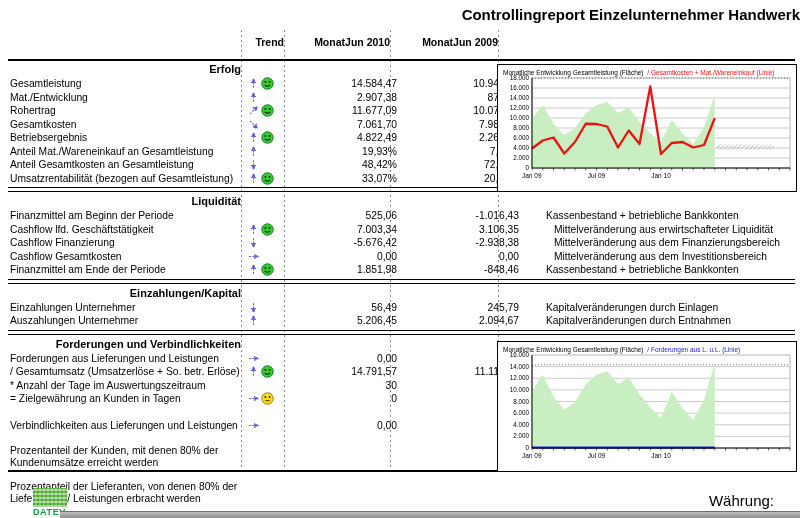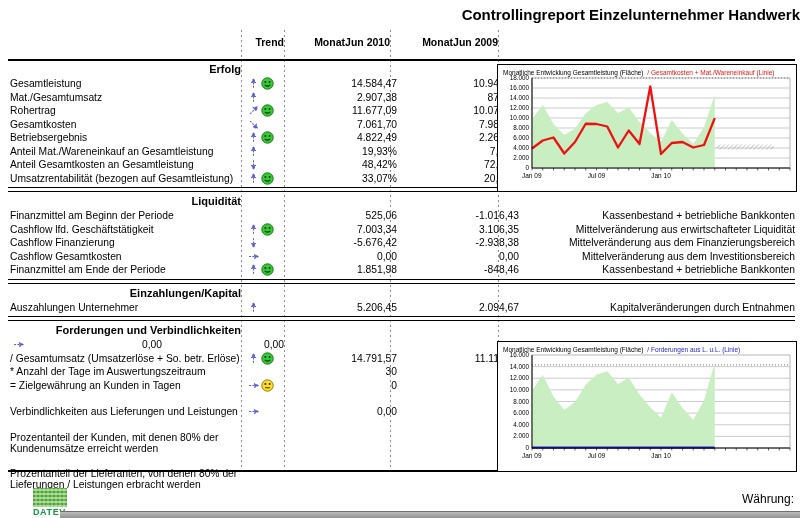--- a/index.html
+++ b/index.html
@@ -25,37 +25,37 @@
   .hc-2009{width:108px;}
   
   .table-body{position:absolute;top:62px;left:8px;width:787px;font-size:10.3px;}
   .sec-title{font-weight:bold;font-size:11px;text-align:right;width:233px;line-height:15px;}
   .row{display:flex;align-items:flex-start;line-height:13.5px;}
   .row>div{flex-shrink:0;}
   .c-label{width:233px;padding-left:2px;white-space:pre;overflow:visible;}
   .c-trend{width:43px;display:flex;align-items:center;gap:2px;padding-left:5px;height:13.5px;}
   .c-v1{width:106px;text-align:right;padding-right:14px;}
   .c-v2{width:108px;text-align:right;padding-right:15px;}
-  .c-note{flex:1 1 auto;padding-left:12px;white-space:nowrap;overflow:visible;text-align:right;}
+  .c-note{flex:1 1 auto;padding-left:12px;white-space:nowrap;overflow:visible;}
   .c-note.note-indent{padding-left:20px;}
   .row.twoline{line-height:11.5px;gap:36px;}
   .row.gap{margin-top:13px;justify-content:center;}
   .sep{border-top:1px solid #000;border-bottom:1px solid #000;height:3px;margin:2px 0;}
   
   .chart{position:absolute;left:497px;width:298px;background:#fff;border:1px solid #000;}
   #chart1{top:64px;height:126px;}
   #chart2{top:341px;height:129px;}
   .chart svg{display:block;font-family:"Liberation Sans","DejaVu Sans",sans-serif;}
   
   .logo{position:absolute;left:33px;top:488px;width:40px;}
   .logo-box{width:34px;height:19px;background-color:#72c14e;
     background-image:repeating-linear-gradient(0deg,rgba(255,255,255,.45) 0 2px,transparent 2px 4px),
                      repeating-linear-gradient(90deg,rgba(20,110,30,.35) 0 2px,transparent 2px 4px);}
   .logo-text{font-size:9px;font-weight:bold;color:#0e9e3e;letter-spacing:.6px;line-height:9px;margin-top:1px;}
-  .currency{position:absolute;right:6px;top:492px;font-size:12px;}
+  .currency{position:absolute;right:26px;top:492px;font-size:15px;}
   .bottombar{position:absolute;left:60px;right:0;top:511px;height:7px;
              background:linear-gradient(#bdbdbd,#8a8a8a);border-top:1px solid #6f6f6f;}
 </style>
 </head>
 <body>
 
 <div class="report">
 
   <div class="title">Controllingreport Einzelunternehmer Handwerk</div>
 
@@ -99,21 +99,21 @@
               <circle cx="4.4" cy="4.9" r="0.95" fill="#111"></circle>
               <circle cx="8.6" cy="4.9" r="0.95" fill="#111"></circle>
               <path d="M3.7 7.8 Q6.5 10.5 9.3 7.8" fill="none" stroke="#113311" stroke-width="1.1"></path>
             </svg>
           </div>
           <div class="c-v1">14.584,47</div>
           <div class="c-v2">10.941,51</div>
           <div class="c-note"></div>
         </div>
         <div class="row">
-          <div class="c-label">Mat./Gesamtumsatz</div>
+          <div class="c-label">Mat./Entwicklung</div>
           <div class="c-trend">
             <svg width="11" height="11" viewBox="0 0 12 12">
               <g stroke="#5a5ad2" stroke-width="1.1" stroke-dasharray="2.2,1.4" fill="#5a5ad2">
                 <line x1="6" y1="10.6" x2="6" y2="3.6"></line>
                 <polygon points="6,0.8 3.9,5 8.1,5"></polygon>
               </g>
             </svg>
           </div>
           <div class="c-v1">2.907,38</div>
           <div class="c-v2">870,38</div>
@@ -298,38 +298,53 @@
           </div>
           <div class="c-v1">1.851,98</div>
           <div class="c-v2">-848,46</div>
           <div class="c-note">Kassenbestand + betriebliche Bankkonten</div>
         </div>
       </div>
       <div class="sep"></div>
       <div class="section">
         <div class="sec-title">Einzahlungen/Kapital</div>
         <div class="row">
+          <div class="c-label">Einzahlungen Unternehmer</div>
+          <div class="c-trend">
+            <svg width="11" height="11" viewBox="0 0 12 12">
+              <g stroke="#5a5ad2" stroke-width="1.1" stroke-dasharray="2.2,1.4" fill="#5a5ad2">
+                <line x1="6" y1="1.4" x2="6" y2="8.4"></line>
+                <polygon points="6,11.2 3.9,7 8.1,7"></polygon>
+              </g>
+            </svg>
+          </div>
+          <div class="c-v1">56,49</div>
+          <div class="c-v2">245,79</div>
+          <div class="c-note">Kapitalveränderungen durch Einlagen</div>
+        </div>
+        <div class="row">
           <div class="c-label">Auszahlungen Unternehmer</div>
           <div class="c-trend">
             <svg width="11" height="11" viewBox="0 0 12 12">
               <g stroke="#5a5ad2" stroke-width="1.1" stroke-dasharray="2.2,1.4" fill="#5a5ad2">
                 <line x1="6" y1="10.6" x2="6" y2="3.6"></line>
                 <polygon points="6,0.8 3.9,5 8.1,5"></polygon>
               </g>
             </svg>
           </div>
           <div class="c-v1">5.206,45</div>
           <div class="c-v2">2.094,67</div>
           <div class="c-note">Kapitalveränderungen durch Entnahmen</div>
         </div>
       </div>
       <div class="sep"></div>
       <div class="section">
         <div class="sec-title">Forderungen und Verbindlichkeiten</div>
         <div class="row">
+          <div class="c-label">Forderungen aus Lieferungen und Leistungen</div>
           <div class="c-trend">
             <svg width="11" height="11" viewBox="0 0 12 12">
               <g stroke="#5a5ad2" stroke-width="1.1" stroke-dasharray="2.2,1.4" fill="#5a5ad2">
                 <line x1="1.2" y1="6" x2="8" y2="6"></line>
                 <polygon points="11,6 7.3,4 7.3,8"></polygon>
               </g>
             </svg>
           </div>
           <div class="c-v1">0,00</div>
           <div class="c-v2">0,00</div>

